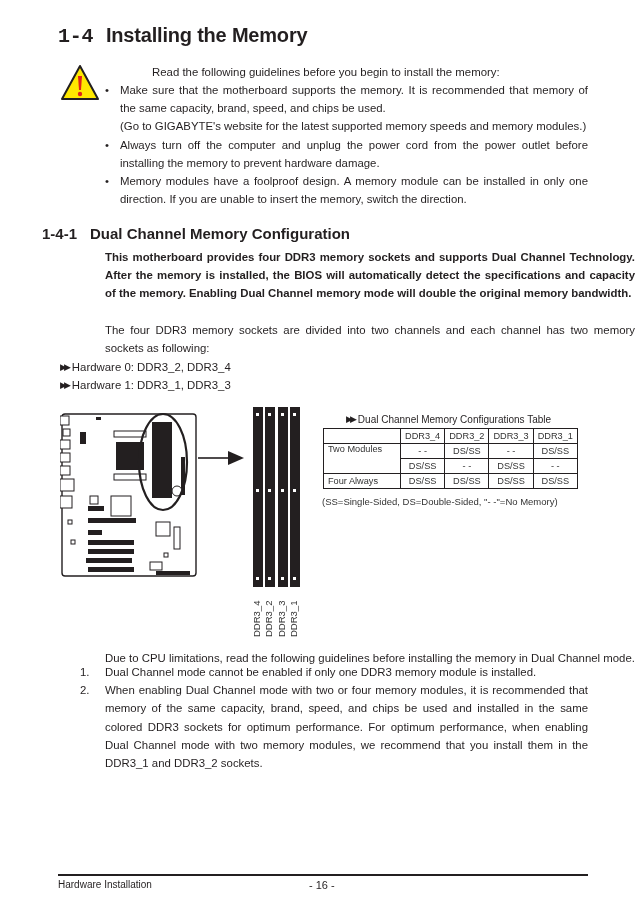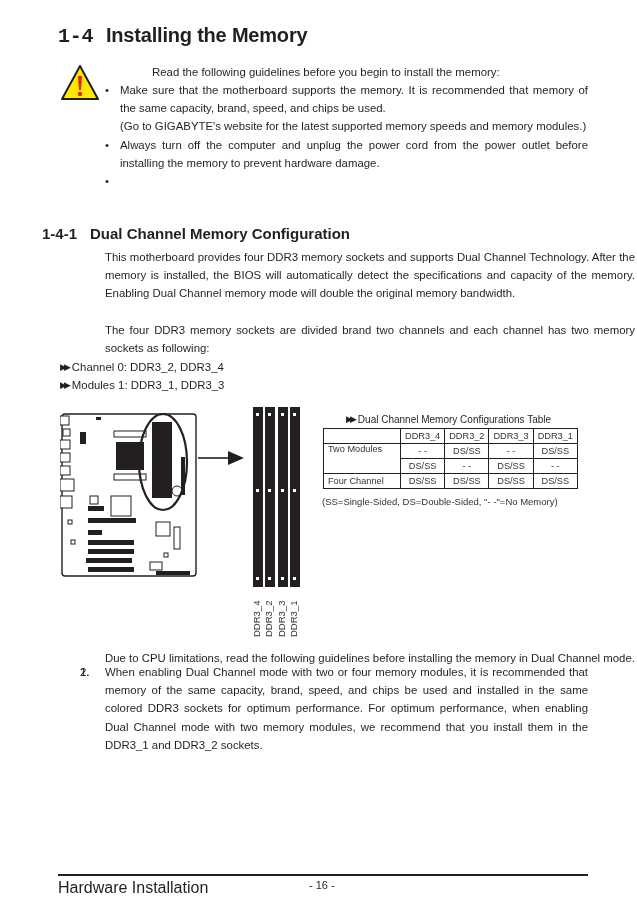--- a/index.html
+++ b/index.html
@@ -10,42 +10,42 @@
   .h1 .num { display: inline-block; width: 48px; font-family: Liberation Mono, monospace; }
   .warn-icon { left: 60px; top: 64px; width: 40px; height: 38px; }
   .body-text { font-size: 11.4px; line-height: 18.2px; text-align: justify; padding-left: 47px; }
   .intro { left: 105px; top: 63px; width: 483px; }
   .bullets { left: 105px; top: 81px; width: 483px; margin: 0; padding: 0; list-style: none; }
   .bullets li { position: relative; padding-left: 15px; }
   .bullets li .dot { position: absolute; left: 0; top: 0; }
   .bullets .note { padding-left: 15px; }
   .h2 { left: 42px; top: 225px; font-size: 15px; font-weight: bold; }
   .h2 .num { display: inline-block; width: 48px; }
-  .para1 { left: 58px; top: 248px; width: 530px; }
+  .para1 { left: 58px; top: 248px; width: 530px; font-weight: bold; }
   .para2 { left: 58px; top: 321px; width: 530px; }
   .chan { left: 60px; width: 300px; font-size: 11.4px; line-height: 18px; }
   .tri { font-size: 9px; letter-spacing: -3px; margin-right: 4px; vertical-align: 1px; }
   .mb { left: 60px; top: 412px; width: 140px; height: 166px; }
   .slots { left: 252px; top: 407px; width: 50px; height: 180px; }
   .slot-labels { left: 252px; top: 593px; width: 50px; height: 44px; }
   .slot-label { position: absolute; bottom: 0; font-size: 9.5px; transform-origin: left bottom;
                 transform: rotate(-90deg); white-space: nowrap; line-height: 10px; color: #333; }
   .tbl-title { left: 322px; top: 414px; font-size: 10px; margin-left: 24px; }
   table.cfg { position: absolute; left: 323px; top: 428px; border-collapse: collapse;
               font-size: 9.2px; color: #333; }
   table.cfg td { border: 1px solid #231f20; height: 14px; padding: 0 4px; }
   table.cfg td.c { width: 35px; text-align: center; }
   table.cfg td.r { width: 68px; }
   .legend { left: 322px; top: 496px; font-size: 9.5px; color: #333; }
   .para3 { left: 58px; top: 649px; width: 540px; }
   .olist { left: 80px; top: 663px; width: 508px; margin: 0; padding: 0; list-style: none; }
   .olist li { position: relative; padding-left: 25px; }
   .olist li .n { position: absolute; left: 0; top: 0; }
   .footer-line { left: 58px; top: 874px; width: 530px; height: 1.5px; background: #231f20; }
-  .footer-left { left: 58px; top: 879px; font-size: 16px; }
+  .footer-left { left: 58px; top: 879px; font-size: 10px; }
   .footer-page { left: 309px; top: 879px; font-size: 11px; }
 </style>
 </head>
 <body>
 
 <div class="abs h1">
   <span class="num">1-4</span><span>Installing the Memory</span>
 </div>
 
 <svg class="abs warn-icon" viewBox="0 0 40 38">
@@ -53,35 +53,35 @@
   <path d="M18,12 L22,12 L21,26 L19,26 Z" fill="#e2231a"></path>
   <circle cx="20" cy="30" r="2.2" fill="#e2231a"></circle>
 </svg>
 
 <div class="abs body-text intro">Read the following guidelines before you begin to install the memory:</div>
 
 <ul class="abs body-text bullets">
   <li><span class="dot">•</span><span>Make sure that the motherboard supports the memory. It is recommended that memory of the same capacity, brand, speed, and chips be used.</span></li>
   <li class="note">(Go to GIGABYTE's website for the latest supported memory speeds and memory modules.)</li>
   <li><span class="dot">•</span><span>Always turn off the computer and unplug the power cord from the power outlet before installing the memory to prevent hardware damage.</span></li>
-  <li><span class="dot">•</span></li>
+  <li><span class="dot">•</span><span>Memory modules have a foolproof design. A memory module can be installed in only one direction. If you are unable to insert the memory, switch the direction.</span></li>
 </ul>
 
 <div class="abs h2">
   <span class="num">1-4-1</span><span>Dual Channel Memory Configuration</span>
 </div>
 
 <div class="abs body-text para1">This motherboard provides four DDR3 memory sockets and supports Dual Channel Technology. After the memory is installed, the BIOS will automatically detect the specifications and capacity of the memory. Enabling Dual Channel memory mode will double the original memory bandwidth.</div>
-<div class="abs body-text para2">The four DDR3 memory sockets are divided brand two channels and each channel has two memory sockets as following:</div>
+<div class="abs body-text para2">The four DDR3 memory sockets are divided into two channels and each channel has two memory sockets as following:</div>
 
 <div class="abs chan" style="top:358px">
-  <span class="tri">▶▶</span><span>Channel 0: DDR3_2, DDR3_4</span>
+  <span class="tri">▶▶</span><span>Hardware 0: DDR3_2, DDR3_4</span>
 </div>
 <div class="abs chan" style="top:376px">
-  <span class="tri">▶▶</span><span>Modules 1: DDR3_1, DDR3_3</span>
+  <span class="tri">▶▶</span><span>Hardware 1: DDR3_1, DDR3_3</span>
 </div>
 
 <svg class="abs mb" viewBox="0 0 140 166">
   <rect x="2" y="2" width="134" height="162" rx="3" fill="#fff" stroke="#231f20" stroke-width="1.4"></rect>
 
   <rect x="0" y="4" width="9" height="9" fill="#fff" stroke="#231f20"></rect>
   <rect x="3" y="17" width="7" height="7" fill="#fff" stroke="#231f20"></rect>
   <rect x="0" y="28" width="10" height="9" fill="#fff" stroke="#231f20"></rect>
   <rect x="0" y="41" width="10" height="9" fill="#fff" stroke="#231f20"></rect>
   <rect x="0" y="54" width="10" height="9" fill="#fff" stroke="#231f20"></rect>
@@ -173,32 +173,32 @@
     <td class="c">- -</td>
     <td class="c">DS/SS</td>
   </tr>
   <tr>
     <td class="c">DS/SS</td>
     <td class="c">- -</td>
     <td class="c">DS/SS</td>
     <td class="c">- -</td>
   </tr>
   <tr>
-    <td class="r">Four Channel</td>
+    <td class="r">Four Always</td>
     <td class="c">DS/SS</td>
     <td class="c">DS/SS</td>
     <td class="c">DS/SS</td>
     <td class="c">DS/SS</td>
   </tr>
 </tbody>
   </table>
 
 <div class="abs legend">(SS=Single-Sided, DS=Double-Sided, "- -"=No Memory)</div>
 
 <div class="abs body-text para3">Due to CPU limitations, read the following guidelines before installing the memory in Dual Channel mode.</div>
 <ol class="abs body-text olist">
-  <li><span class="n">1.</span></li>
+  <li><span class="n">1.</span><span>Dual Channel mode cannot be enabled if only one DDR3 memory module is installed.</span></li>
   <li><span class="n">2.</span><span>When enabling Dual Channel mode with two or four memory modules, it is recommended that memory of the same capacity, brand, speed, and chips be used and installed in the same colored DDR3 sockets for optimum performance. For optimum performance, when enabling Dual Channel mode with two memory modules, we recommend that you install them in the DDR3_1 and DDR3_2 sockets.</span></li>
 </ol>
 
 <div class="abs footer-line"></div>
 <div class="abs footer-left">Hardware Installation</div>
 <div class="abs footer-page">- 16 -</div>
 
 </body></html>

